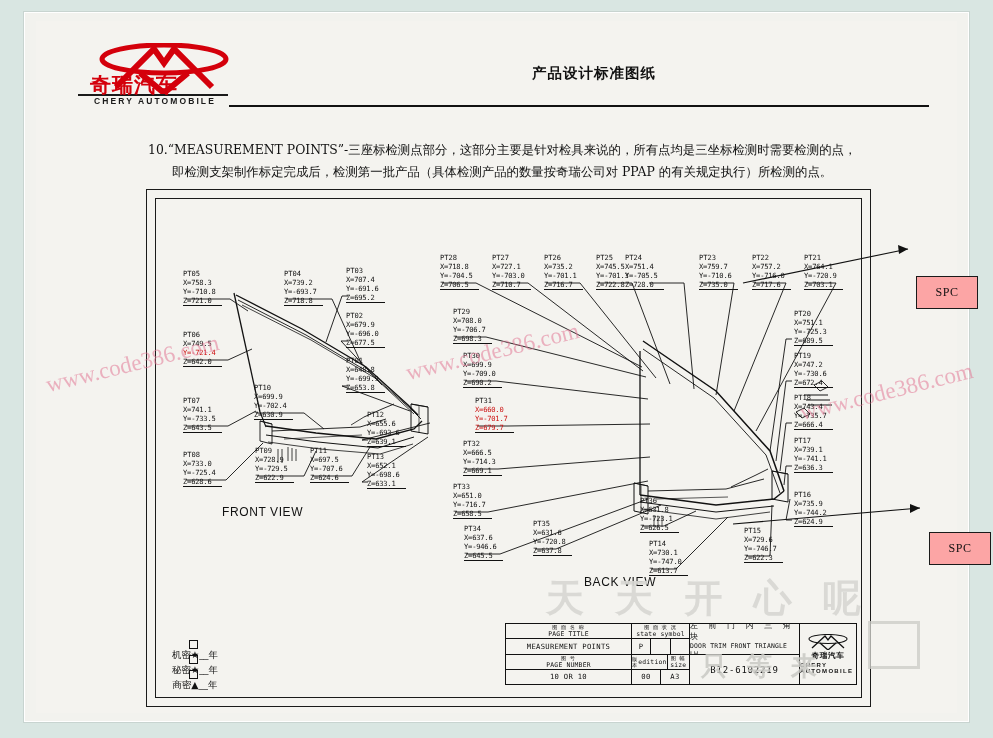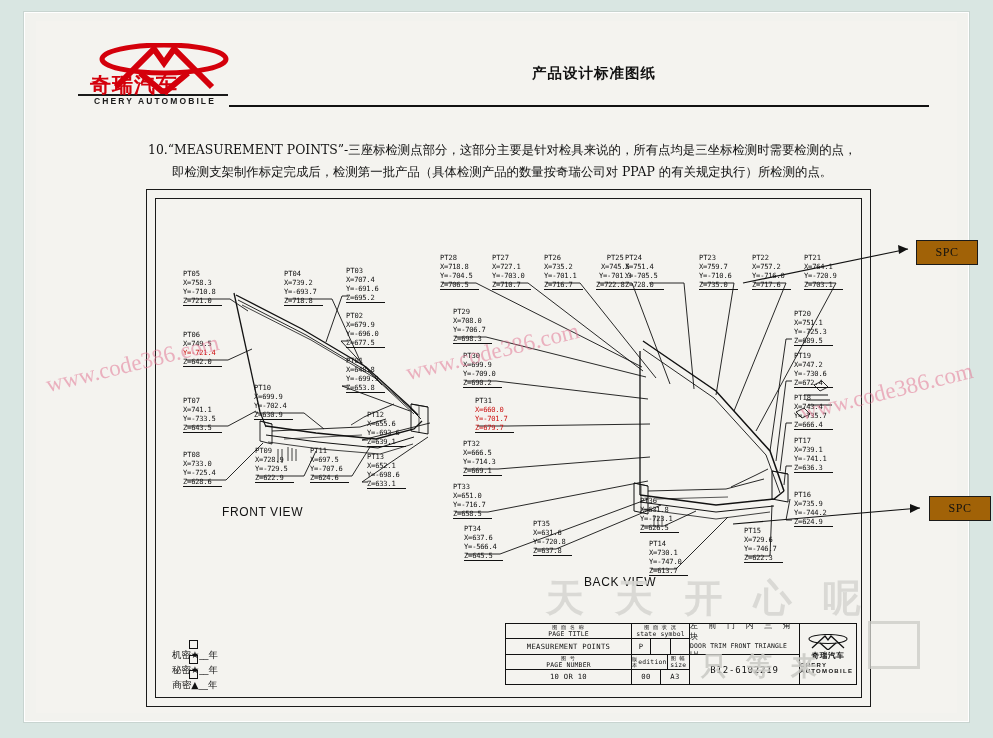--- a/index.html
+++ b/index.html
@@ -81,25 +81,26 @@
   .pt .id { letter-spacing: 0px; }
   .pt .zr { border-bottom: 1px solid #111; display:inline-block; padding-right:10px;}
   .pt .red { color:#cc1111; }
   .viewlbl {
     position:absolute;
     font-family:Liberation Sans, sans-serif;
     font-size:12px; color:#111; letter-spacing:.6px;
   }
   
   .spc {
-    position:absolute; width: 62px; height: 25px;
-    border: 1.4px solid #1a1a1a; background: #a16207;
+    position:absolute; width: 62px; height: 33px;
+    border: 1.4px solid #1a1a1a; background: #fca5a5;
     font-family:"Liberation Serif", serif; font-size: 12px; color:#111;
     display:flex; align-items:center; justify-content:center;
     letter-spacing:.5px;
+    margin-top:36px;
   }
   #spc-top { left: 880px; top: 219px; }
   #spc-bot { left: 893px; top: 475px; }
   #spc-lead-top, #spc-lead-bot { position:absolute; }
 
   
   #conf { position:absolute; left: 16px; bottom: 12px; }
   .conf-row {
     display:flex; align-items:center; height: 15px;
     font-family:"DejaVu Sans", sans-serif; font-size: 9.4px; color:#111;
@@ -388,21 +389,21 @@
               <div><span>X=727.1</span></div>
               <div><span>Y=-703.0</span></div>
               <div><span class="zr">Z=710.7</span></div>
             </div>
             <div class="pt" style="left: 388px; top: 54px;">
               <div><span class="id">PT26</span></div>
               <div><span>X=735.2</span></div>
               <div><span>Y=-701.1</span></div>
               <div><span class="zr">Z=716.7</span></div>
             </div>
-            <div class="pt" style="left: 440px; top: 54px; text-align: center;">
+            <div class="pt" style="left: 440px; top: 54px;">
               <div><span class="id">PT25</span></div>
               <div><span>X=745.5</span></div>
               <div><span>Y=-701.3</span></div>
               <div><span class="zr">Z=722.8</span></div>
             </div>
             <div class="pt" style="left: 469px; top: 54px;">
               <div><span class="id">PT24</span></div>
               <div><span>X=751.4</span></div>
               <div><span>Y=-705.5</span></div>
               <div><span class="zr">Z=728.0</span></div>
@@ -481,21 +482,21 @@
             </div>
             <div class="pt" style="left: 297px; top: 283px;">
               <div><span class="id">PT33</span></div>
               <div><span>X=651.0</span></div>
               <div><span>Y=-716.7</span></div>
               <div><span class="zr">Z=658.5</span></div>
             </div>
             <div class="pt" style="left: 308px; top: 325px;">
               <div><span class="id">PT34</span></div>
               <div><span>X=637.6</span></div>
-              <div><span>Y=-566.4</span></div>
+              <div><span>Y=-946.6</span></div>
               <div><span class="zr">Z=645.5</span></div>
             </div>
             <div class="pt" style="left: 377px; top: 320px;">
               <div><span class="id">PT35</span></div>
               <div><span>X=631.6</span></div>
               <div><span>Y=-720.8</span></div>
               <div><span class="zr">Z=637.8</span></div>
             </div>
             <div class="pt" style="left: 484px; top: 297px;">
               <div><span class="id">PT36</span></div>

